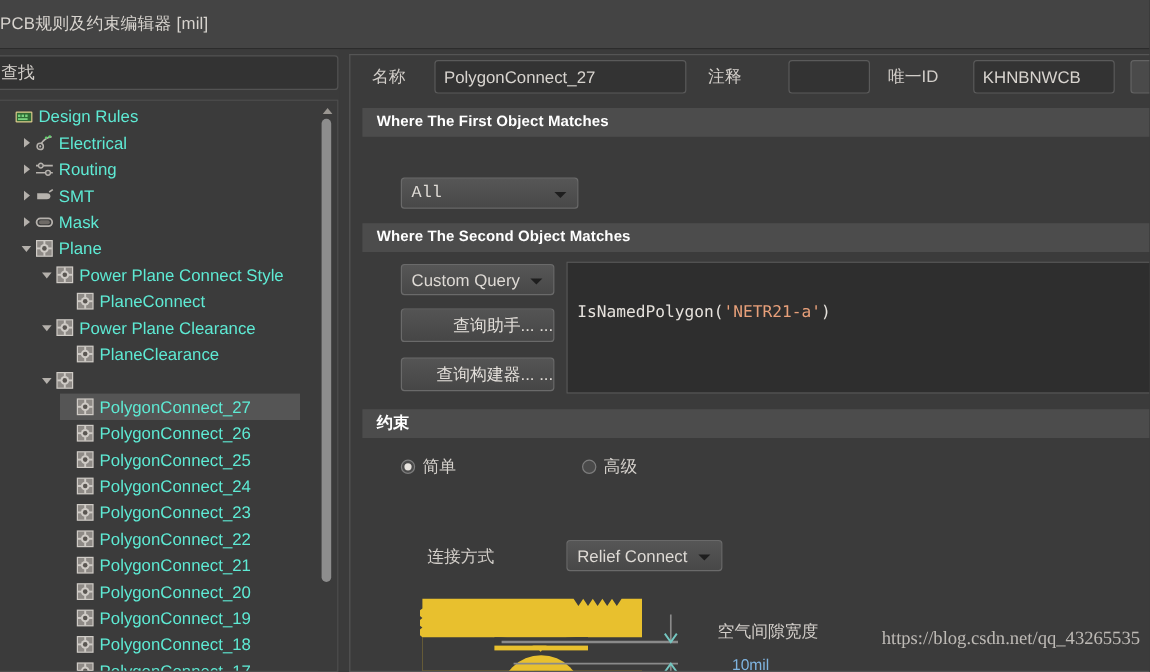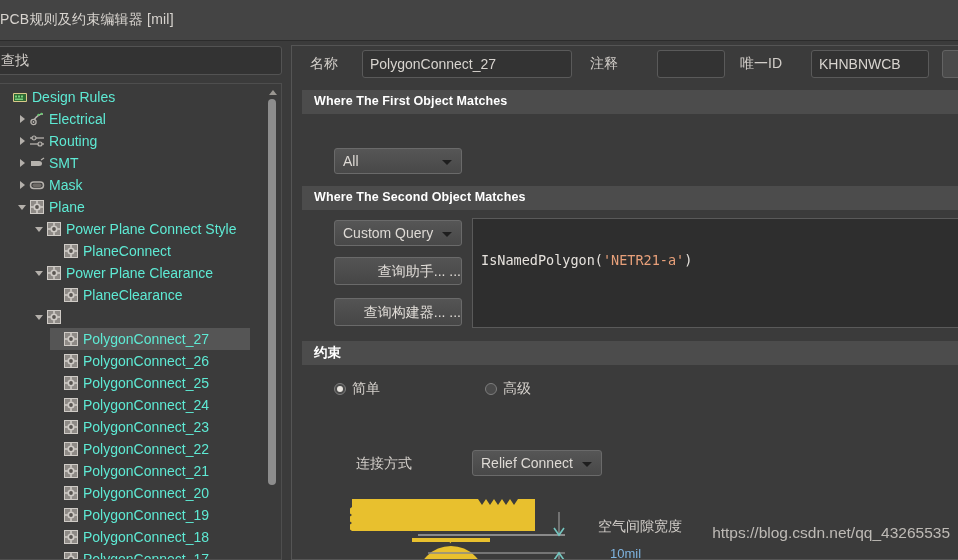--- a/index.html
+++ b/index.html
@@ -305,20 +305,21 @@
   }
 
   
   .watermark {
     position: absolute;
     right: 8px; top: 524px;
     color: #c9c5c0;
     font-size: 15.5px;
     opacity: 0.92;
     white-space: nowrap;
+    font-family: Liberation Serif, serif;
   }
 </style>
 </head>
 <body>
 
 <div id="app">
 
   <div class="titlebar">
     <div class="titlebar-text">PCB规则及约束编辑器 [mil]</div>
   </div>
@@ -679,21 +680,21 @@
     <div class="textfield" style="left:365px; top:4px; width:68px;"></div>
 
     <div class="fld-label" style="left:448px; top:9px;">唯一ID</div>
     <div class="textfield" style="left:519px; top:4px; width:118px;">KHNBNWCB</div>
 
     <div class="extra-btn" style="left:650px; top:4px; width:40px; height:28px;"></div>
 
     <div class="sect-bar" style="top:44px;">
       <div class="t">Where The First Object Matches</div>
     </div>
-    <div class="combo" style="left:42px; top:102px; width:128px; height:26px;">
+    <div class="combo" style="left:42px; top:102px; width:148px; height:26px;font-family:Liberation Mono, monospace;">
       <span>All</span>
       <span class="arrow"></span>
     </div>
 
     <div class="sect-bar" style="top:140px;">
       <div class="t">Where The Second Object Matches</div>
     </div>
 
     <div class="combo" style="left:42px; top:174px; width:128px; height:26px;">
       <span>Custom Query</span>

